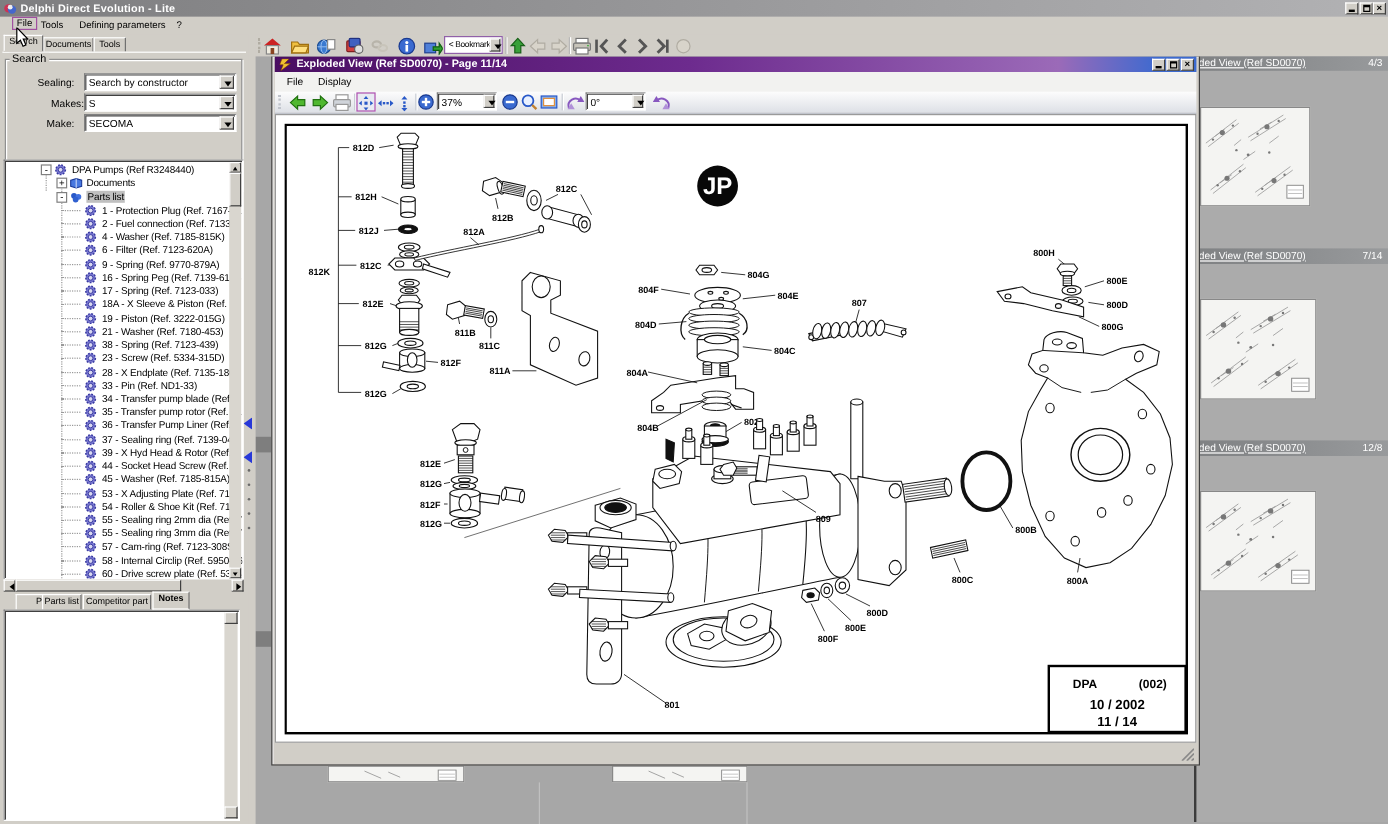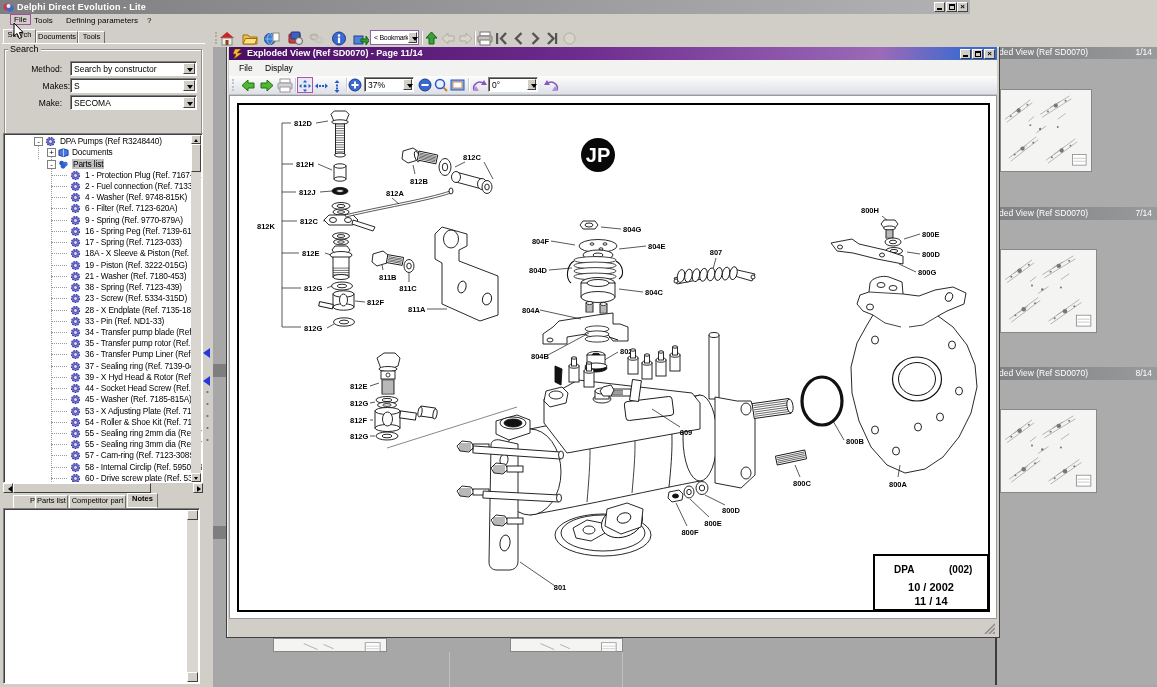--- a/index.html
+++ b/index.html
@@ -1,21 +1,21 @@
 <!DOCTYPE html>
 <html><head>
 <meta charset="utf-8">
 <style>
 * { margin:0; padding:0; box-sizing:border-box; }
 html,body { width:1157px; height:687px; overflow:hidden; font-family:"Liberation Sans", sans-serif; }
 #app { position:relative; width:1157px; height:687px; background:#d1cec7; }
 .abs { position:absolute; }
 
 
-#titlebar { left:0; top:0; width:970px; height:14px;
+#titlebar { left:0; top:0; width:1157px; height:14px;
   background:linear-gradient(90deg,#7e7e80,#8d8d8f 30%,#b2b2b4 100%);
   color:#fff; font-size:9px; font-weight:bold; line-height:14px; }
 #titlebar .txt { position:absolute; left:17px; top:0px; letter-spacing:0.2px;}
 .wbtn { position:absolute; top:2px; width:11px; height:10px; background:#d1cec7;
   border-top:1px solid #fff; border-left:1px solid #fff; border-right:1px solid #404040; border-bottom:1px solid #404040;
   font-size:8px; line-height:8px; color:#000; text-align:center; font-weight:bold;}
 
 
 #menubar { left:0; top:14px; width:1157px; height:15px; background:#d1cec7; font-size:8px; color:#000; }
 #menubar span { position:absolute; top:2px; }
@@ -49,21 +49,21 @@
 
 #notes { position:absolute; left:3px; top:479px; width:197px; height:176px; background:#fff;
   border-top:1px solid #808080; border-left:1px solid #808080; border-bottom:1px solid #fff; border-right:1px solid #fff;
   box-shadow:inset 1px 1px 0 #404040; }
 
 
 #maintoolbar { left:213px; top:29px; width:944px; height:18px; background:#d1cec7; }
 #mdi { left:213px; top:47px; width:944px; height:640px; background:#a7a7a7; overflow:hidden; }
 
 
-.ititle { position:absolute; background:linear-gradient(90deg,#7f8183,#989a9c); color:#fff; font-size:8.5px; height:13px; line-height:13px; }
+.ititle { position:absolute; background:linear-gradient(90deg,#7f8183,#989a9c); color:#fff; font-size:8.5px; height:13px; line-height:13px;text-decoration:underline; }
 .thumb { position:absolute; background:#f4f4f2; border:1px solid #888; }
 
 
 #child { position:absolute; left:13px; top:-1px; width:774px; height:592px; background:#d1cec7;
   border:1px solid #404040; box-shadow:inset 1px 1px 0 #efefef; }
 #ctitle { position:absolute; left:2px; top:0px; right:2px; height:13px;
   background:linear-gradient(90deg,#4a0e62,#6d2b8e 45%,#9b6ab8 85%,#3c6ad0 96%,#3c6ad0);
   color:#fff; font-weight:bold; font-size:9px; line-height:13px; }
 #cmenu { position:absolute; left:2px; top:13px; right:2px; height:16px; background:#f2f2f0; font-size:8.5px; }
 #ctool { position:absolute; left:2px; top:29px; right:2px; height:19px; background:linear-gradient(180deg,#fdfdfd,#dde0e6); border-bottom:1px solid #c0c4cc; }
@@ -103,21 +103,21 @@
   <div id="leftpanel" class="abs">
 
     <div class="tab" style="left:3px; top:0px; width:33px; height:14px; z-index:2; border-bottom:1px solid #d1cec7;">Search</div>
     <div class="tab" style="left:36px; top:2px; width:42px; height:12px;">Documents</div>
     <div class="tab" style="left:78px; top:2px; width:27px; height:12px;">Tools</div>
     <div class="abs" style="left:2px; top:14px; width:203px; height:1px; background:#fff;"></div>
 
     <div class="groupbox" style="left:4px; top:20px; width:198px; height:110px;"></div>
     <div class="glabel" style="left:8px; top:15px;">Search</div>
 
-    <div class="flabel" style="left:0px; top:35px; width:62px;">Method:</div>
+    <div class="flabel" style="left:0px; top:35px; width:62px;">Sealing:</div>
     <div class="combo" style="left:70px; top:32px; width:127px; height:15px;">
         <span class="ctext">Search by constructor</span>
         <div class="dbtn"></div>
       </div>
     <div class="flabel" style="left:8px; top:52px; width:62px;">Makes:</div>
     <div class="combo" style="left:70px; top:49px; width:127px; height:15px;">
         <span class="ctext">S</span>
         <div class="dbtn"></div>
       </div>
     <div class="flabel" style="left:0px; top:69px; width:62px;">Make:</div>
@@ -169,21 +169,21 @@
             <circle cx="5.5" cy="5.5" r="2" fill="#d8d8f0" stroke="#3838a0" stroke-width="0.8"></circle>
           </svg>
           <span class="titem" style="left:81px">2 - Fuel connection (Ref. 7133-0</span>
         </div>
       <div class="trow" style="left:0;top:58.2px">
           <div class="abs" style="left:47px;top:5px;width:16px;height:1px;border-top:1px dotted #999"></div>
           <svg class="gear" style="left:66px;top:0px" width="11" height="11" viewBox="0 0 11 11">
             <circle cx="5.5" cy="5.5" r="4" fill="#7878d0" stroke="#3838a0" stroke-width="1.2" stroke-dasharray="1.5 1.2"></circle>
             <circle cx="5.5" cy="5.5" r="2" fill="#d8d8f0" stroke="#3838a0" stroke-width="0.8"></circle>
           </svg>
-          <span class="titem" style="left:81px">4 - Washer (Ref. 9748-815K)</span>
+          <span class="titem" style="left:81px">4 - Washer (Ref. 7185-815K)</span>
         </div>
       <div class="trow" style="left:0;top:69.4px">
           <div class="abs" style="left:47px;top:5px;width:16px;height:1px;border-top:1px dotted #999"></div>
           <svg class="gear" style="left:66px;top:0px" width="11" height="11" viewBox="0 0 11 11">
             <circle cx="5.5" cy="5.5" r="4" fill="#7878d0" stroke="#3838a0" stroke-width="1.2" stroke-dasharray="1.5 1.2"></circle>
             <circle cx="5.5" cy="5.5" r="2" fill="#d8d8f0" stroke="#3838a0" stroke-width="0.8"></circle>
           </svg>
           <span class="titem" style="left:81px">6 - Filter (Ref. 7123-620A)</span>
         </div>
       <div class="trow" style="left:0;top:80.6px">
@@ -486,21 +486,21 @@
     <svg class="ticon" style="left:349px" width="15" height="15" viewBox="0 0 15 15">
         <circle cx="7.5" cy="7.5" r="5.5" fill="#d8d4ca" stroke="#b0aca2"></circle>
       </svg>
   </div>
 
   <div id="mdi" class="abs">
     <div class="abs" style="left:0px;top:317px;width:13px;height:13px;background:#7e7e7e"></div>
     <div class="abs" style="left:0px;top:479px;width:13px;height:13px;background:#7e7e7e"></div>
 
     <div class="abs" style="left:782px;top:-1px;width:162px;height:639px;background:#ababab;border-left:2px solid #3c3c3c;"></div>
-    <div class="ititle" style="left:784px; top:-1px; width:160px;"><span style="margin-left:2px">ded View (Ref SD0070)</span><span style="position:absolute;right:5px">1/14</span></div>
+    <div class="ititle" style="left:784px; top:-1px; width:160px;"><span style="margin-left:2px">ded View (Ref SD0070)</span><span style="position:absolute;right:5px">4/3</span></div>
     <div class="thumb" style="left:787px; top:42px; width:92px; height:83px;"><svg width="100%" height="100%" viewBox="0 0 92 83" preserveAspectRatio="none">
           <g stroke="#9a9a9a" stroke-width="0.7" fill="none">
             <path d="M4 30 L30 10 M6 33 L32 13 M40 25 L70 6 M42 28 L72 9 M8 70 L36 48 M10 73 L38 51 M46 72 L76 50 M48 75 L78 53 M12 24 L20 18 M50 18 L60 12 M16 64 L26 57 M54 66 L64 59 M36 44 L46 37 M28 32 L34 27 M58 30 L66 24"></path>
           </g>
           <g fill="#777">
             <circle cx="18" cy="21" r="2.2"></circle>
             <circle cx="56" cy="16" r="2.2"></circle>
             <circle cx="22" cy="60" r="2.2"></circle>
             <circle cx="62" cy="62" r="2.2"></circle>
             <circle cx="10" cy="27" r="1"></circle>
@@ -538,21 +538,21 @@
             <circle cx="52" cy="69" r="1"></circle>
             <circle cx="71" cy="57" r="1"></circle>
             <circle cx="40" cy="40" r="1.2"></circle>
             <circle cx="58" cy="38" r="1"></circle>
             <circle cx="30" cy="36" r="1"></circle>
           </g>
           <rect x="73" y="66" width="14" height="11" fill="#fff" stroke="#888" stroke-width="0.8"></rect>
           <line x1="74" y1="70" x2="86" y2="70" stroke="#999" stroke-width="0.5"></line>
           <line x1="74" y1="73" x2="86" y2="73" stroke="#999" stroke-width="0.5"></line>
         </svg></div>
-    <div class="ititle" style="left:784px; top:320px; width:160px;"><span style="margin-left:2px">ded View (Ref SD0070)</span><span style="position:absolute;right:5px">8/14</span></div>
+    <div class="ititle" style="left:784px; top:320px; width:160px;"><span style="margin-left:2px">ded View (Ref SD0070)</span><span style="position:absolute;right:5px">12/8</span></div>
     <div class="thumb" style="left:787px; top:362px; width:97px; height:84px;"><svg width="100%" height="100%" viewBox="0 0 92 83" preserveAspectRatio="none">
           <g stroke="#9a9a9a" stroke-width="0.7" fill="none">
             <path d="M4 30 L30 10 M6 33 L32 13 M40 25 L70 6 M42 28 L72 9 M8 70 L36 48 M10 73 L38 51 M46 72 L76 50 M48 75 L78 53 M12 24 L20 18 M50 18 L60 12 M16 64 L26 57 M54 66 L64 59 M36 44 L46 37 M28 32 L34 27 M58 30 L66 24"></path>
           </g>
           <g fill="#777">
             <circle cx="18" cy="21" r="2.2"></circle>
             <circle cx="56" cy="16" r="2.2"></circle>
             <circle cx="22" cy="60" r="2.2"></circle>
             <circle cx="62" cy="62" r="2.2"></circle>
             <circle cx="10" cy="27" r="1"></circle>

